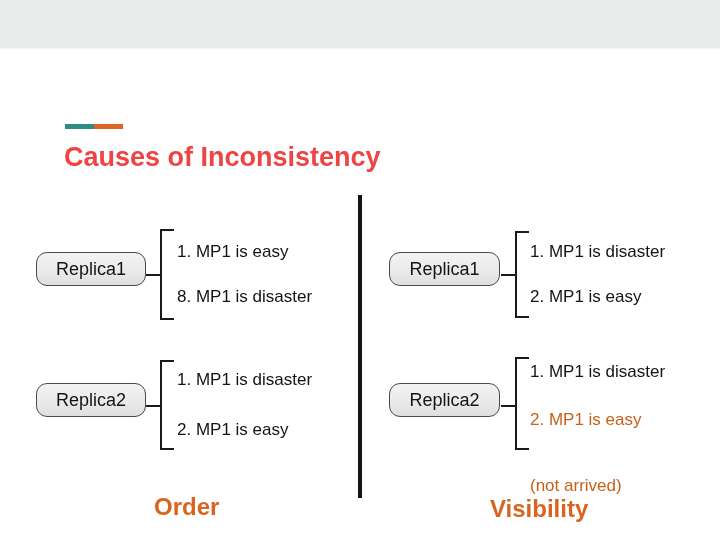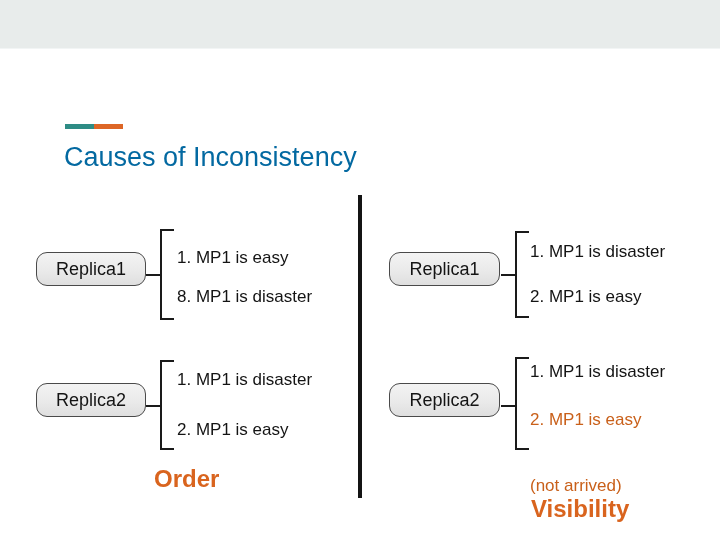--- a/index.html
+++ b/index.html
@@ -19,21 +19,21 @@
   }
 
   .accent-bar { position: absolute; left: 65px; top: 124px; height: 5px; width: 58px; font-size: 0; }
   .accent-bar .seg { display: inline-block; width: 29px; height: 5px; }
   .seg-teal { background: #2e8c85; }
   .seg-orange { background: #dd6626; }
 
   .slide-title {
     position: absolute; left: 64px; top: 142px;
     margin: 0;
-    font-size: 27px; font-weight: normal; color: #0369a1;
+    font-size: 27px; font-weight: bold; color: #ef4444;
     letter-spacing: 0px; white-space: nowrap;
   }
 
   .divider {
     position: absolute; left: 358px; top: 195px;
     width: 4px; height: 303px;
     background: #141414;
   }
 
   .replica-box {
@@ -84,32 +84,32 @@
   .brk-l1 { left: 160px; top: 229px; height: 91px; }
   .brk-l2 { left: 160px; top: 360px; height: 90px; }
   .brk-r1 { left: 515px; top: 231px; height: 87px; }
   .brk-r2 { left: 515px; top: 357px; height: 93px; }
 
   .dash-l1 { left: 146px; top: 274px; }
   .dash-l2 { left: 146px; top: 405px; }
   .dash-r1 { left: 501px; top: 274px; }
   .dash-r2 { left: 501px; top: 405px; }
 
-  .it-l1a { left: 177px; top: 248px; }
+  .it-l1a { left: 177px; top: 242px; }
   .it-l1b { left: 177px; top: 287px; }
   .it-l2a { left: 177px; top: 370px; }
   .it-l2b { left: 177px; top: 420px; }
   .it-r1a { left: 530px; top: 242px; }
   .it-r1b { left: 530px; top: 287px; }
   .it-r2a { left: 530px; top: 362px; }
   .it-r2b { left: 530px; top: 410px; }
   .it-r2c { left: 530px; top: 433px; margin-top: 43px; }
 
-  .lbl-order      { left: 154px; top: 465px; }
-  .lbl-visibility { left: 531px; top: 495px; }
+  .lbl-order      { left: 154px; top: 493px; }
+  .lbl-visibility { left: 490px; top: 495px; }
 </style>
 </head>
 <body>
 
 <div class="stage">
 
   <div class="top-band"></div>
 
   <div class="accent-bar">
     <span class="seg seg-teal"></span><span class="seg seg-orange"></span>

